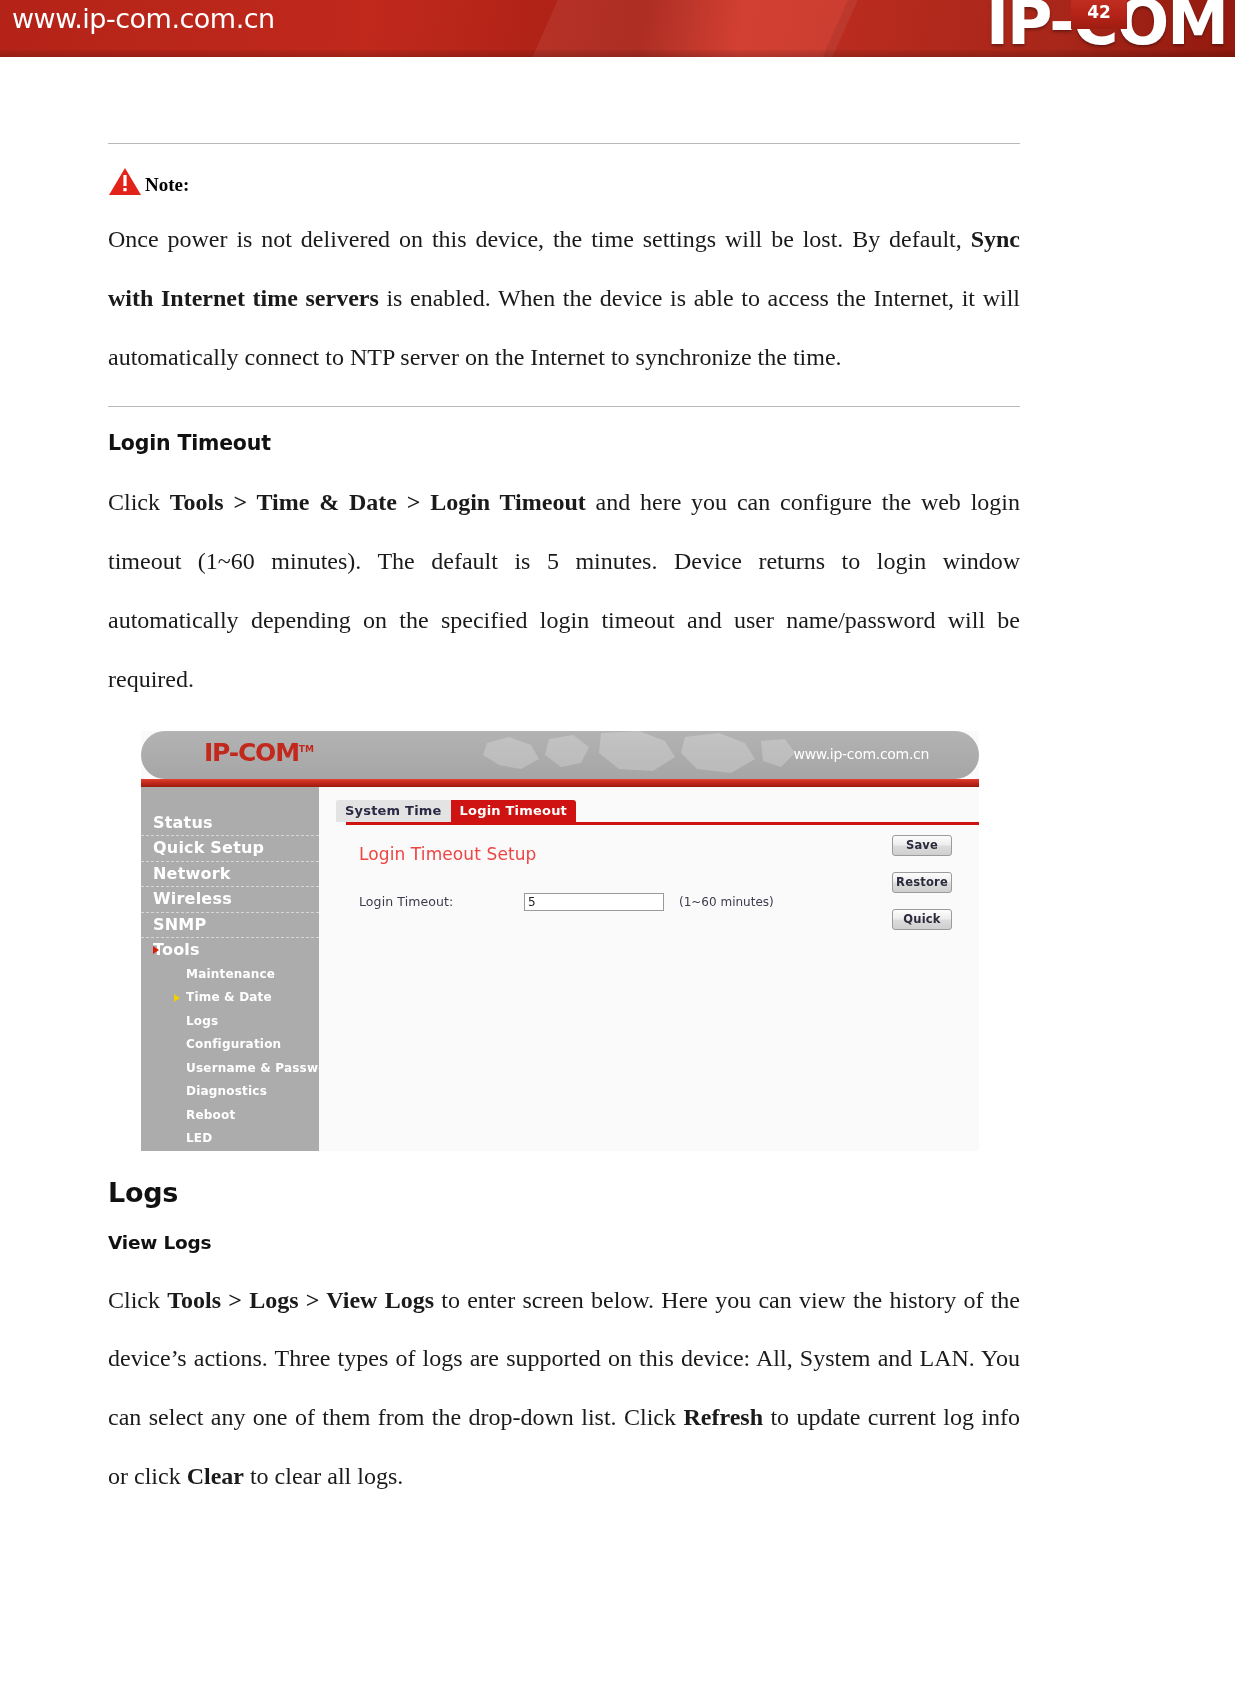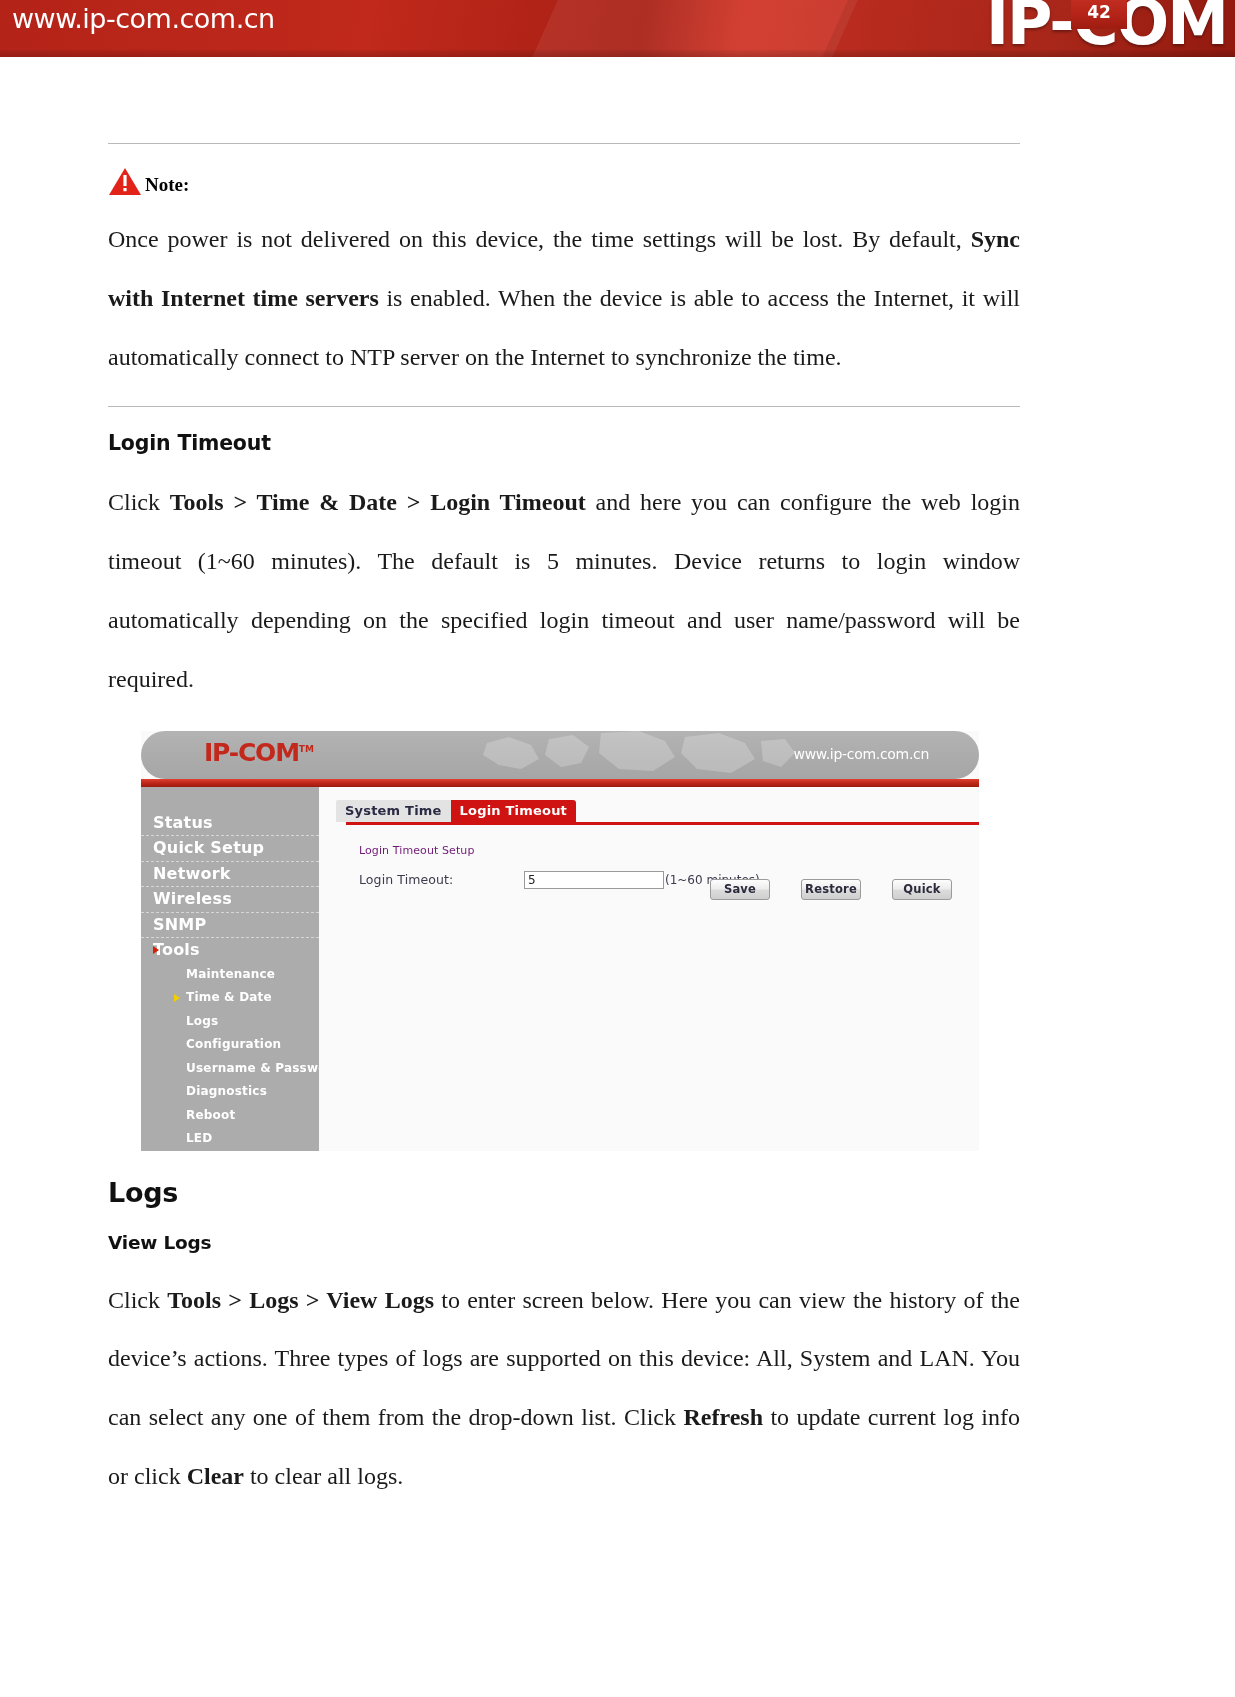--- a/index.html
+++ b/index.html
@@ -291,23 +291,23 @@
     top: 35px;
     height: 3px;
     background: #cf1212;
   }
   .form-area {
     position: relative;
     margin-top: 22px;
     padding-left: 40px;
   }
   .form-title {
-    font-size: 11px;
-    color: #701a75;
-    margin-bottom: 14px;
+    font-size: 17px;
+    color: #ef4444;
+    margin-bottom: 29px;
     letter-spacing: 0.1px;
   }
   .form-row {
     display: flex;
     align-items: center;
     font-size: 12.5px;
     color: #3b3b4d;
   }
   .form-label {
     width: 165px;
@@ -322,30 +322,29 @@
     font-family: "DejaVu Sans", sans-serif;
     font-size: 12px;
     color: #222;
     padding: 0 3px;
     box-sizing: border-box;
     outline: none;
   }
   .form-hint {
     font-size: 12px;
     color: #3b3b4d;
-    margin-left: 1px;
+    margin-left: 15px;
   }
   .btn-col {
     position: absolute;
     right: 27px;
     top: 48px;
     display: flex;
-    flex-direction: row;
-    gap: 31px;
-    margin-top: 44px;
+    flex-direction: column;
+    gap: 16px;
   }
   .shot-btn {
     width: 60px;
     height: 21px;
     background: linear-gradient(180deg, #fdfdfd 0%, #ececec 48%, #dcdcdc 52%, #cfcfcf 100%);
     border: 1px solid #9b9b9b;
     border-radius: 3px;
     font-family: "DejaVu Sans", sans-serif;
     font-size: 11.5px;
     font-weight: bold;

